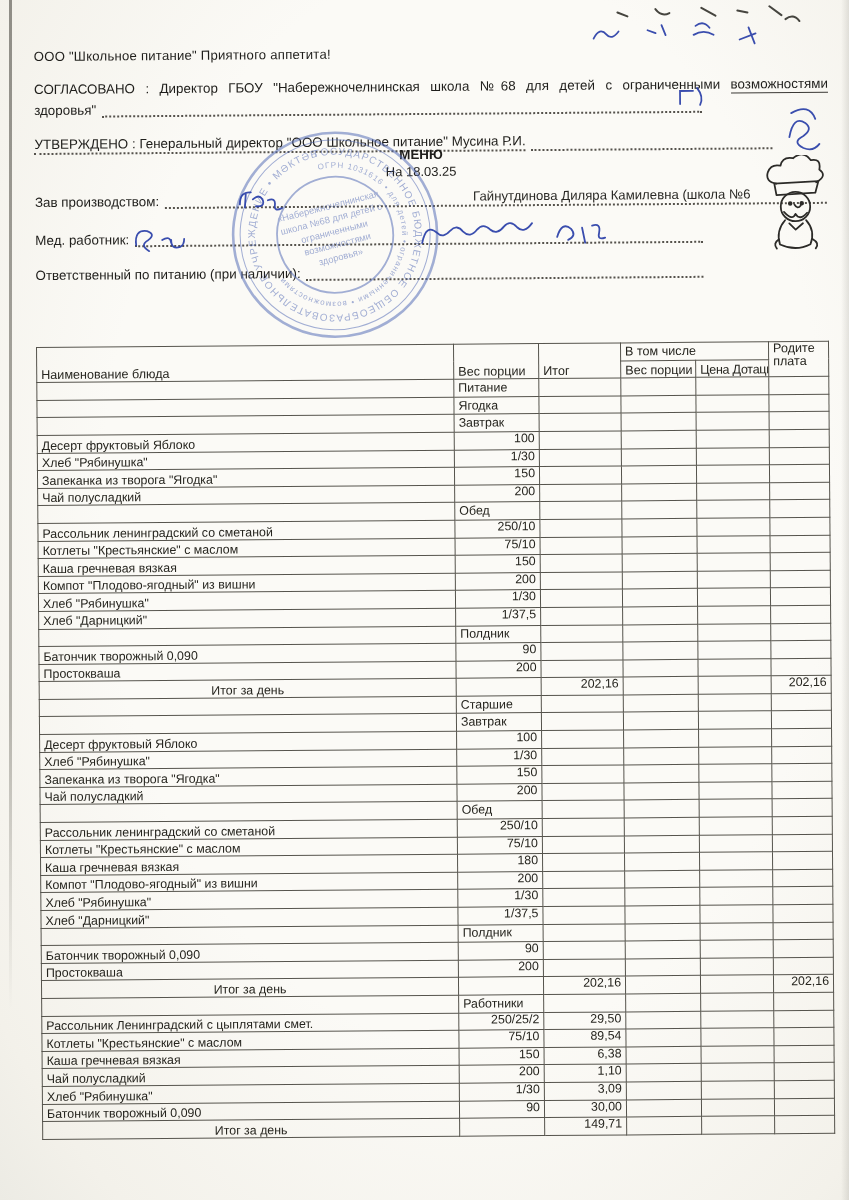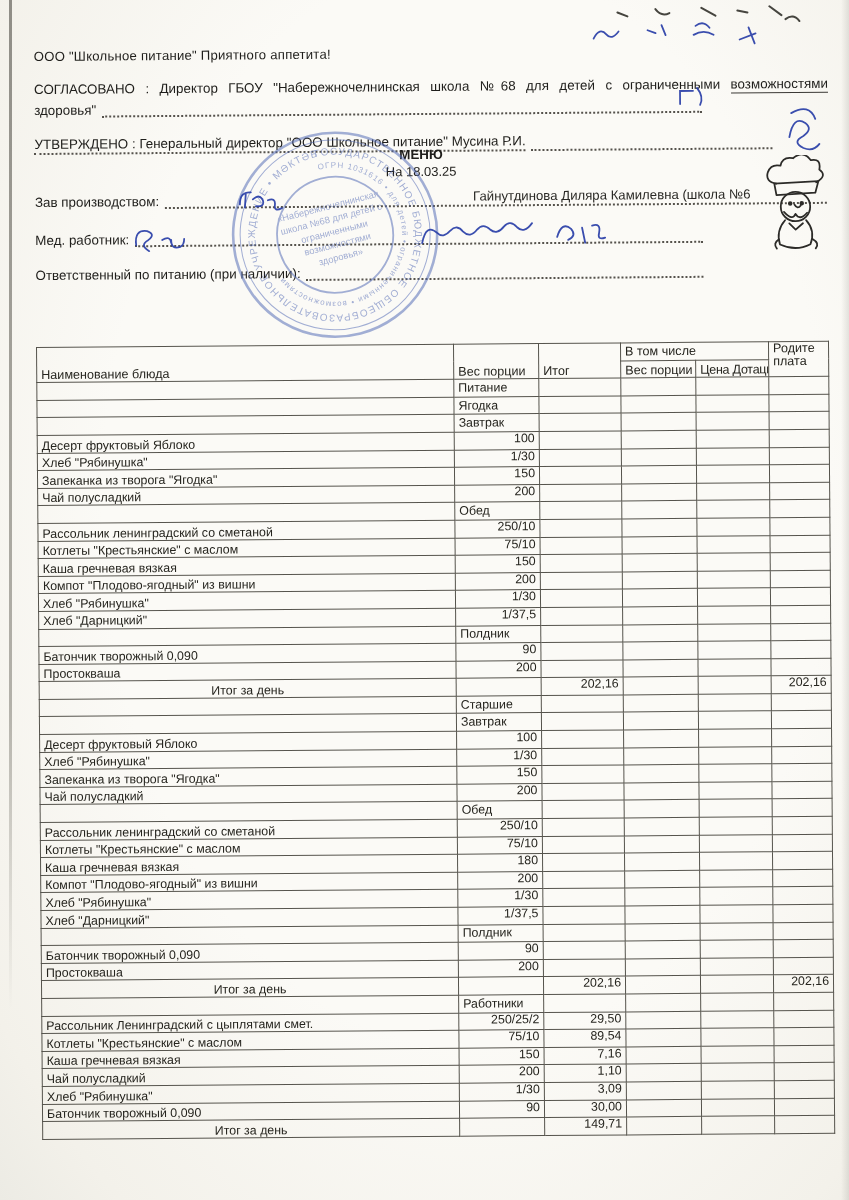--- a/index.html
+++ b/index.html
@@ -520,21 +520,21 @@
           <td class="nm">Котлеты "Крестьянские"  с маслом</td>
           <td class="num">75/10</td>
           <td class="num">89,54</td>
           <td class="num"></td>
           <td class="num"></td>
           <td class="num"></td>
         </tr>
         <tr>
           <td class="nm">Каша гречневая вязкая</td>
           <td class="num">150</td>
-          <td class="num">7,16</td>
+          <td class="num">6,38</td>
           <td class="num"></td>
           <td class="num"></td>
           <td class="num"></td>
         </tr>
         <tr>
           <td class="nm">Чай полусладкий</td>
           <td class="num">200</td>
           <td class="num">1,10</td>
           <td class="num"></td>
           <td class="num"></td>

